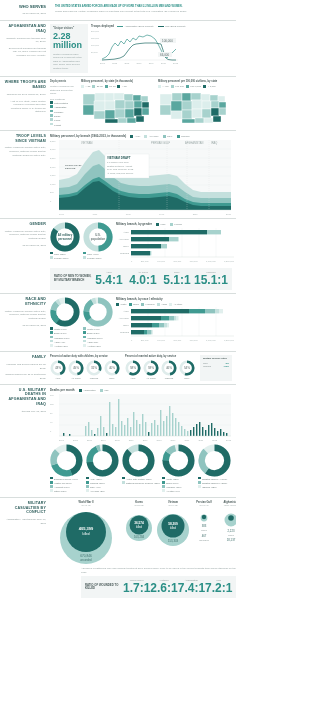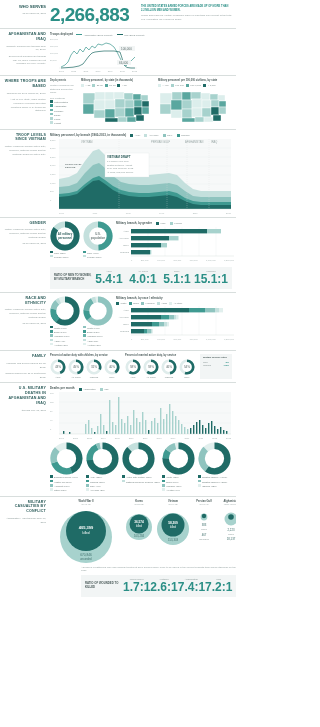--- a/index.html
+++ b/index.html
@@ -77,37 +77,40 @@
 </head>
 <body>
 
 <div class="page">
 
   <div class="banner">
     <div class="banner-left">
       <div class="banner-title">WHO SERVES</div>
       <div class="sec-note">as of March 31, 2013</div>
     </div>
-    <div class="banner-mid">
-      <div class="big-num">2,266,883</div>
-    </div>
     <div class="banner-right">
       <div class="hl">THE UNITED STATES ARMED FORCES ARE MADE UP OF MORE THAN 2.2 MILLION MEN AND WOMEN.</div>
       <div class="bd">Guard and reserves. Military personnel make up less than one percent of the total U.S. population (314 million in 2013).</div>
     </div>
   </div>
 
   <div class="section">
     <div class="sec-head">
       <div class="sec-title">AFGHANISTAN AND IRAQ</div>
       <div class="sec-note">Casualty numbers are through June 10, 2013.</div>
       <div class="sec-note">Deployment numbers are through May 31, 2013. Figures are not available for every country.</div>
     </div>
     <div class="sec-body flexrow" style="gap:3px;">
 
+      <div class="card" style="width:38px;">
+        <div class="card-cap">"Unique visitors"</div>
+        <div class="stat-big">2.28</div>
+        <div class="stat-big">million</div>
+        <div class="tiny" style="margin-top:2px;">military personnel have deployed in support of the wars in Afghanistan and Iraq. Some have served multiple tours.</div>
+      </div>
 
 
       <div style="flex:1;">
         <div class="flexrow" style="gap:3px; align-items:center;">
           <div class="chart-title">Troops deployed</div>
           <div class="legend legend-line">
             <i><span class="ln" style="background:#3f9a91"></span><span>Afghanistan (2001-present)</span></i>
             <i><span class="ln" style="background:#1f6b66"></span><span>Iraq (2003-present)</span></i>
           </div>
         </div>

